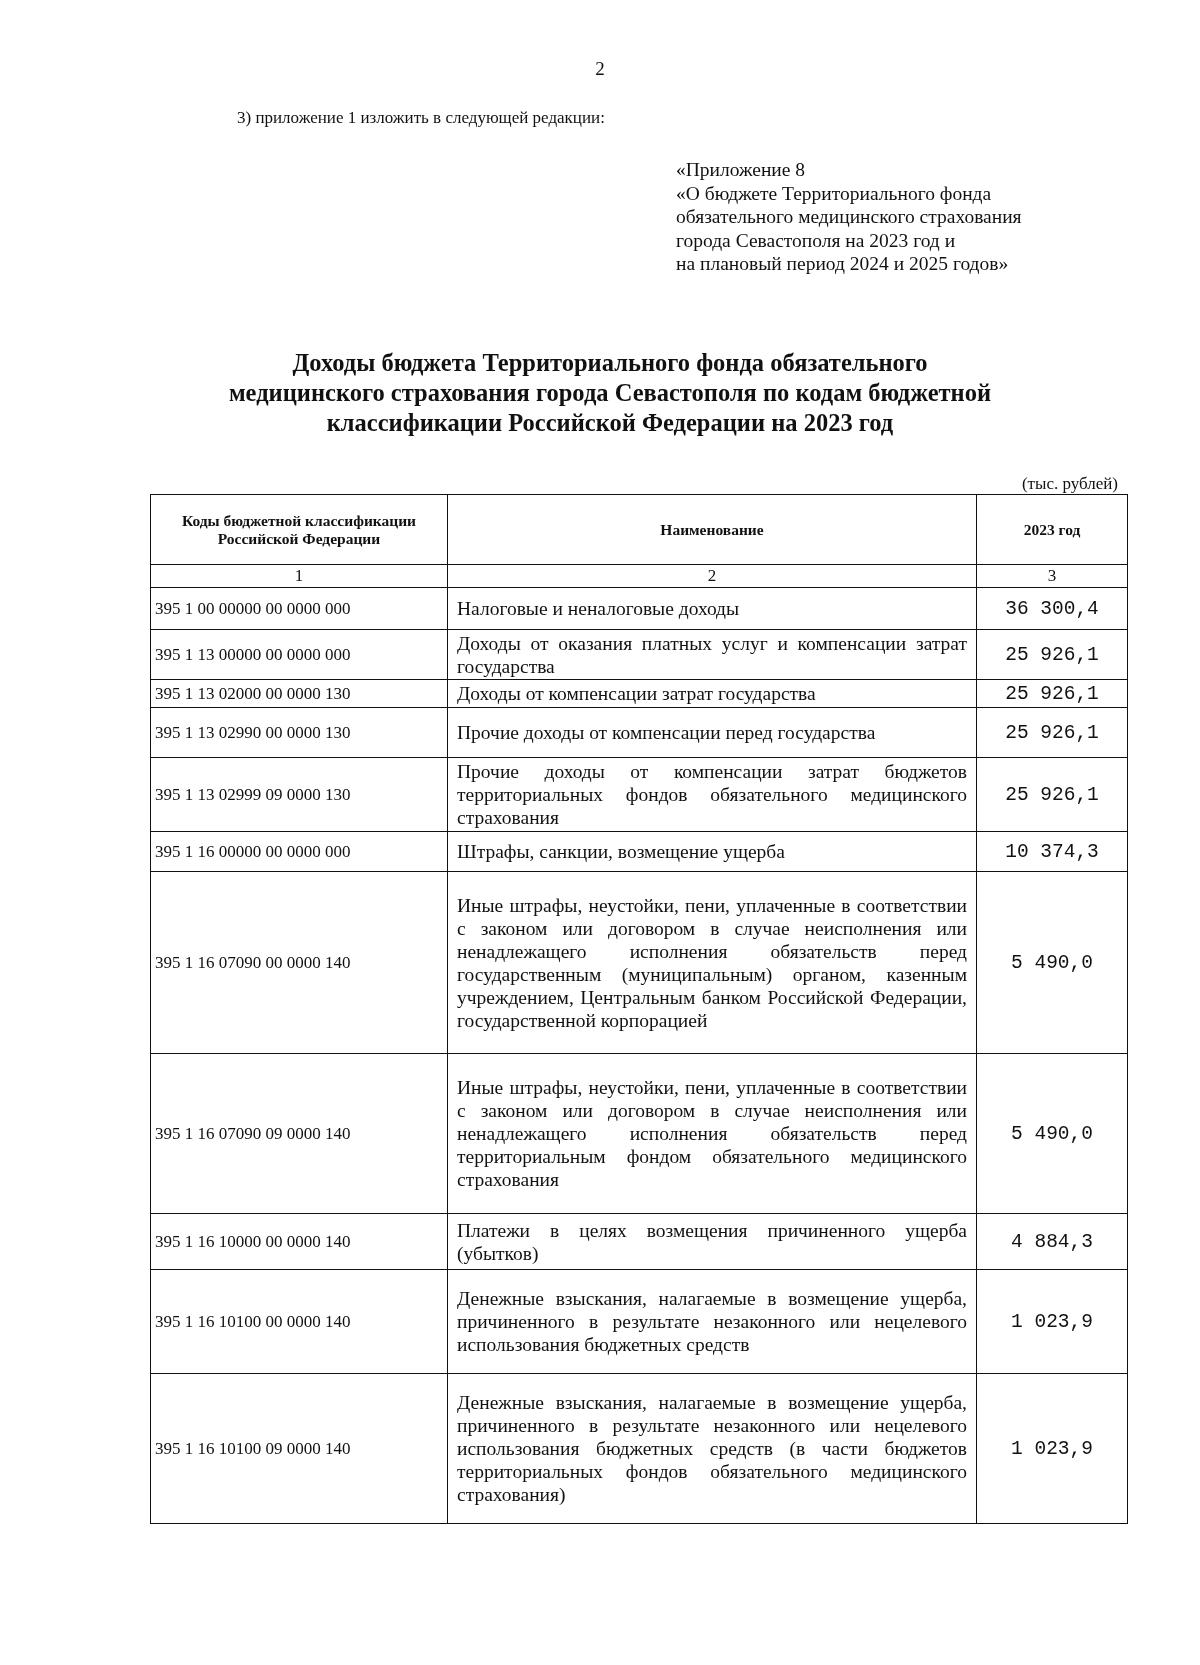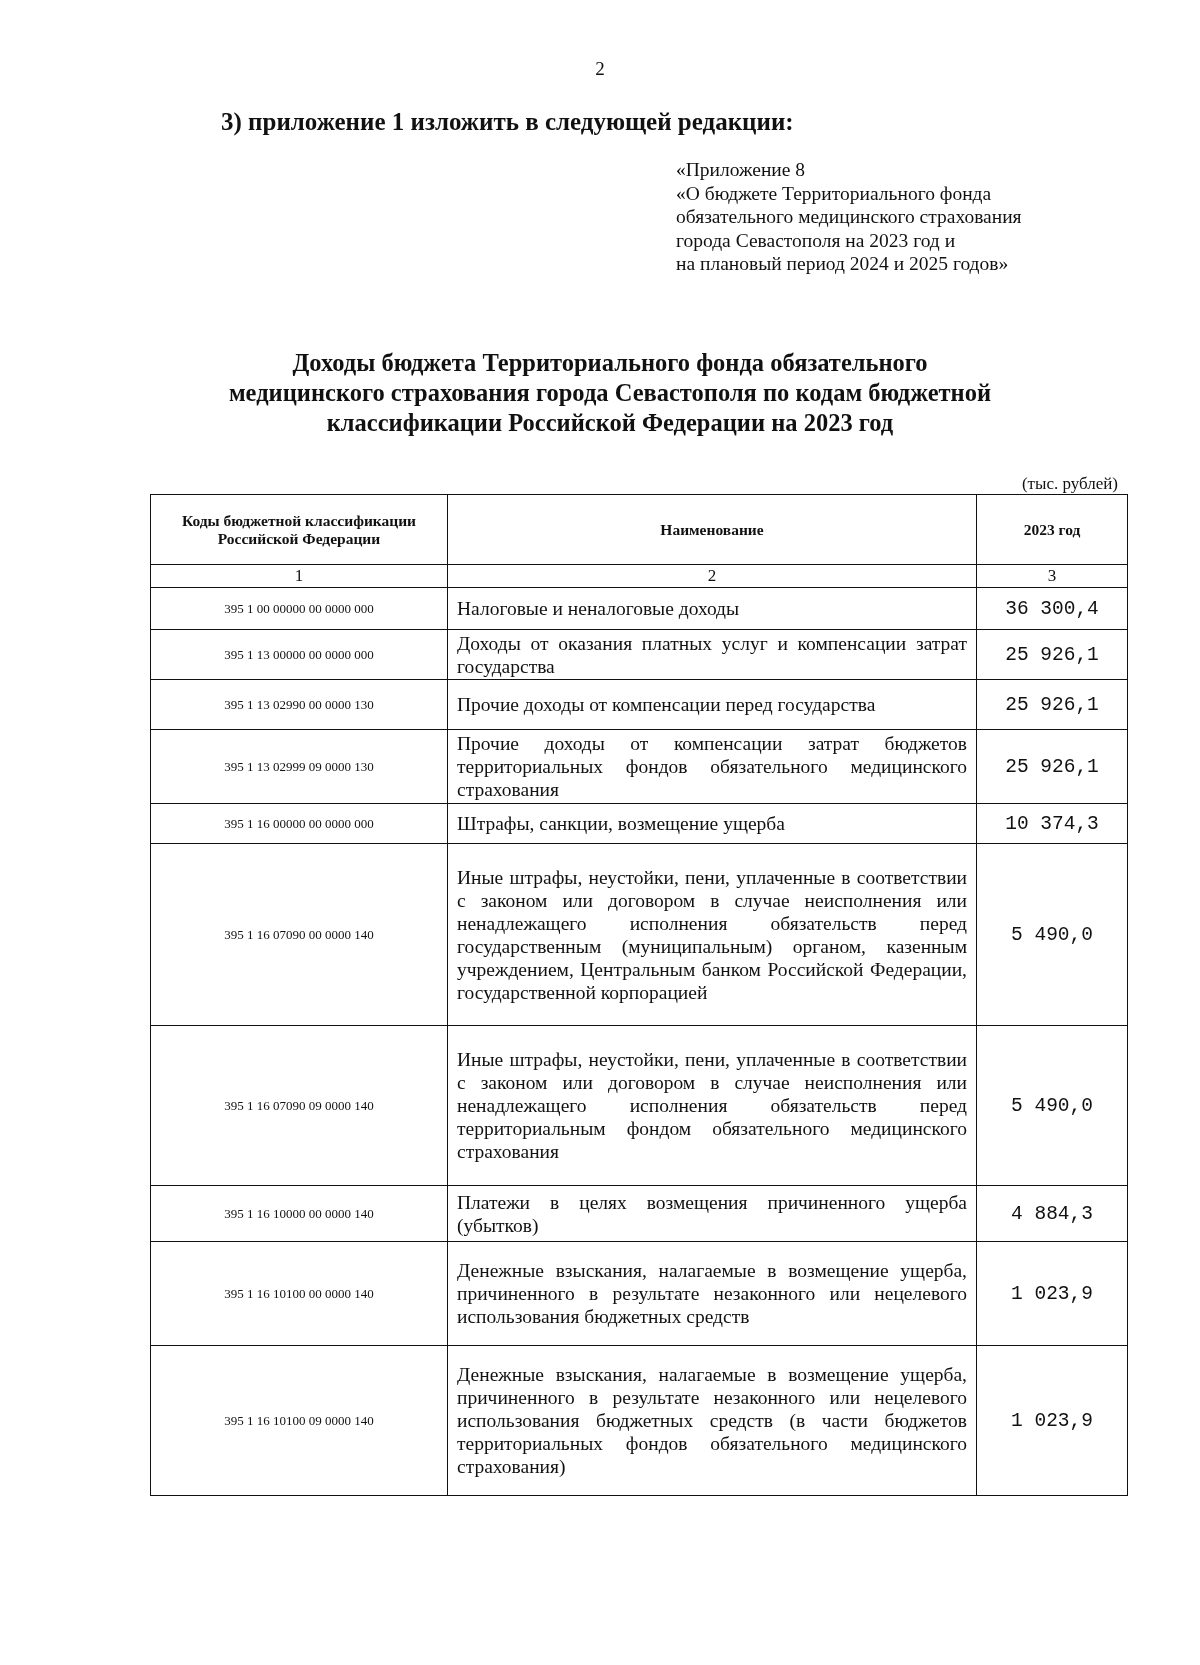--- a/index.html
+++ b/index.html
@@ -5,21 +5,21 @@
     html, body { margin: 0; padding: 0; background: #ffffff; }
     body {
       width: 1200px; height: 1665px; position: relative; overflow: hidden;
       font-family: "Liberation Serif", "DejaVu Serif", serif; color: #111;
     }
     .page-number {
       position: absolute; left: 0; width: 1200px; top: 58px;
       text-align: center; font-size: 19px;
     }
     .intro {
-      position: absolute; left: 221px; top: 108px; font-size: 25px; font-weight: bold;
+      position: absolute; left: 237px; top: 108px; font-size: 17px;
     }
     .annex {
       position: absolute; left: 676px; top: 158px; font-size: 19.5px; line-height: 23.5px;
     }
     .annex div { white-space: nowrap; }
     .doc-title {
       position: absolute; left: 150px; width: 920px; top: 348px;
       text-align: center; font-weight: bold; font-size: 24.5px; line-height: 30px;
     }
     .units {
@@ -30,21 +30,21 @@
       border-collapse: collapse; table-layout: fixed;
     }
     table.budget td, table.budget th {
       border: 1.5px solid #111; vertical-align: middle;
     }
     table.budget th {
       font-weight: bold; font-size: 15.5px; line-height: 18px; text-align: center;
       padding: 2px 4px;
     }
     .num-row td { text-align: center; font-size: 17px; height: 22px; padding: 0; }
-    td.code { text-align: center; font-size: 13px; white-space: nowrap; padding: 0 4px; }
+    td.code { text-align: left; font-size: 17px; white-space: nowrap; padding: 0 4px; }
     td.name {
       font-size: 19.5px; line-height: 23px; text-align: justify;
       text-align-last: left; padding: 1px 9px 1px 9px;
     }
     td.val { text-align: center; font-size: 19.5px; padding: 0 4px; font-family: Liberation Mono, monospace; }
   </style>
 </head>
 <body>
 
 <div class="page-number">2</div>
@@ -89,20 +89,25 @@
     <tr style="height:42px">
       <td class="code">395 1 00 00000 00 0000 000</td>
       <td class="name">Налоговые и неналоговые доходы</td>
       <td class="val">36 300,4</td>
     </tr>
     <tr style="height:50px">
       <td class="code">395 1 13 00000 00 0000 000</td>
       <td class="name">Доходы от оказания платных услуг и компенсации затрат государства</td>
       <td class="val">25 926,1</td>
     </tr>
+    <tr style="height:28px">
+      <td class="code">395 1 13 02000 00 0000 130</td>
+      <td class="name">Доходы от компенсации затрат государства</td>
+      <td class="val">25 926,1</td>
+    </tr>
     <tr style="height:50px">
       <td class="code">395 1 13 02990 00 0000 130</td>
       <td class="name">Прочие доходы от компенсации перед государства</td>
       <td class="val">25 926,1</td>
     </tr>
     <tr style="height:74px">
       <td class="code">395 1 13 02999 09 0000 130</td>
       <td class="name">Прочие доходы от компенсации затрат бюджетов территориальных фондов обязательного медицинского страхования</td>
       <td class="val">25 926,1</td>
     </tr>

